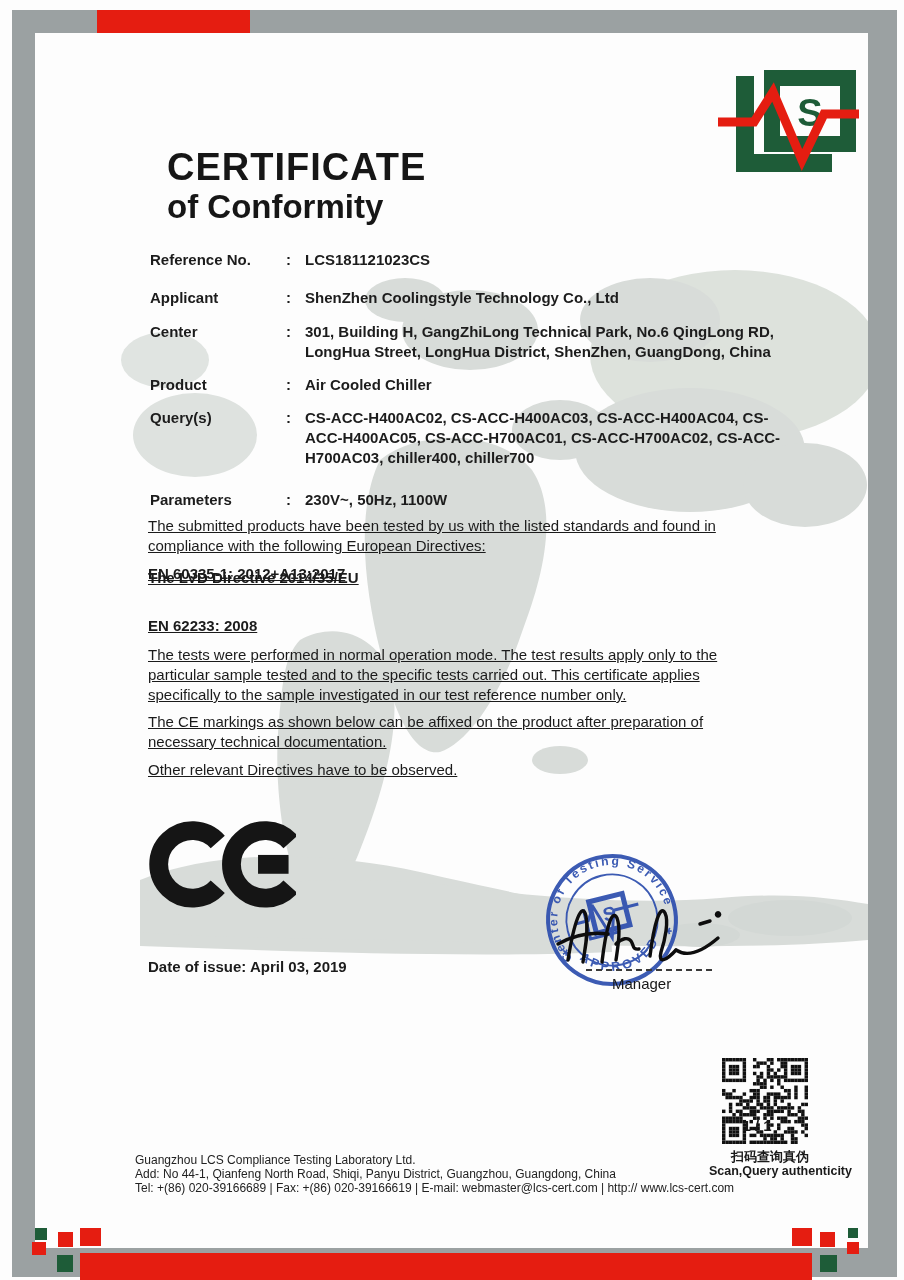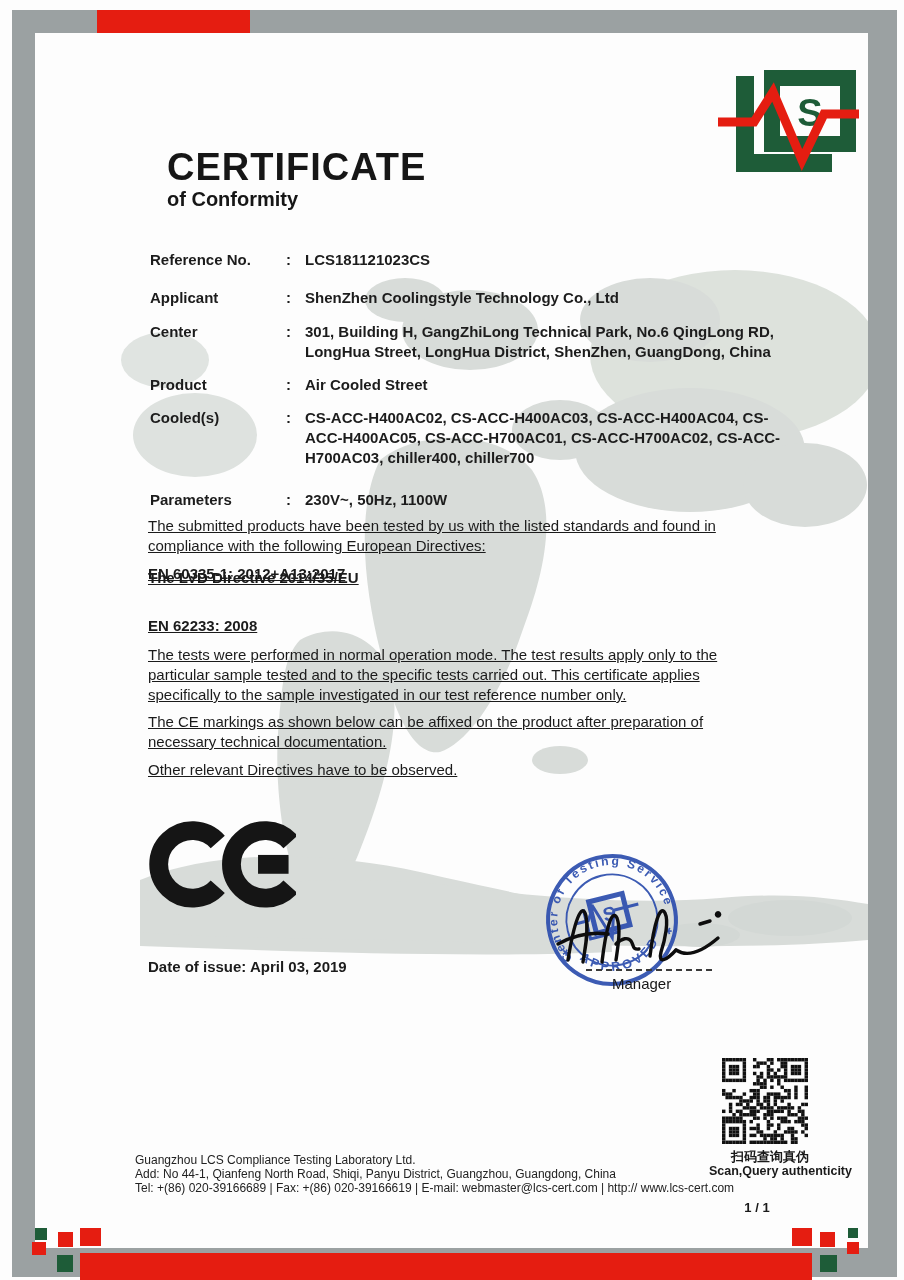--- a/index.html
+++ b/index.html
@@ -5,21 +5,21 @@
   html,body{margin:0;padding:0;background:#ffffff;}
   .page{position:relative;width:904px;height:1280px;background:#fdfdfd;overflow:hidden;
         font-family:"Liberation Sans",sans-serif;color:#1c1c1c;}
   .abs{position:absolute;}
   
   .frame{background:#9ba1a2;}
   .red{background:#e51d11;}
   .green{background:#1e5c38;}
   
   .title-main{left:167px;top:146px;font-size:38px;font-weight:bold;letter-spacing:1px;color:#161616;}
-  .title-sub{left:167px;top:188px;font-size:20px;font-weight:bold;color:#161616;}
+  .title-sub{left:167px;top:188px;font-size:33px;font-weight:bold;color:#161616;}
   
   .row{position:absolute;left:150px;width:640px;font-size:15px;line-height:20px;}
   .row .lbl{position:absolute;left:0;font-weight:bold;white-space:nowrap;}
   .row .colon{position:absolute;left:136px;font-weight:bold;}
   .row .val{position:absolute;left:155px;width:478px;font-weight:bold;}
   
   .para{position:absolute;left:148px;width:594px;font-size:15px;line-height:20px;color:#1b1b1b;text-decoration:underline;}
   .bold{font-weight:bold;}
   
   .foot{position:absolute;left:135px;font-size:12px;line-height:14px;color:#222;white-space:nowrap;}
@@ -97,24 +97,24 @@
     <span class="val">ShenZhen Coolingstyle Technology Co., Ltd</span>
   </div>
   <div class="row" style="top:322px;">
     <span class="lbl">Center</span>
     <span class="colon">:</span>
     <span class="val">301, Building H, GangZhiLong Technical Park, No.6 QingLong RD, LongHua Street, LongHua District, ShenZhen, GuangDong, China</span>
   </div>
   <div class="row" style="top:375px;">
     <span class="lbl">Product</span>
     <span class="colon">:</span>
-    <span class="val">Air Cooled Street</span>
+    <span class="val">Air Cooled Chiller</span>
   </div>
   <div class="row" style="top:408px;">
-    <span class="lbl">Cooled(s)</span>
+    <span class="lbl">Query(s)</span>
     <span class="colon">:</span>
     <span class="val">CS-ACC-H400AC02, CS-ACC-H400AC03, CS-ACC-H400AC04, CS-ACC-H400AC05, CS-ACC-H700AC01, CS-ACC-H700AC02, CS-ACC-H700AC03, chiller400, chiller700</span>
   </div>
   <div class="row" style="top:490px;">
     <span class="lbl">Parameters</span>
     <span class="colon">:</span>
     <span class="val">230V~, 50Hz, 1100W</span>
   </div>
 
   <div class="para" style="top:516px;">The submitted products have been tested by us with the listed standards and found in compliance with the following European Directives:</div>
@@ -488,19 +488,19 @@
       <rect x="47.04" y="80.64" width="3.36" height="3.36"></rect>
       <rect x="50.40" y="80.64" width="3.36" height="3.36"></rect>
       <rect x="53.76" y="80.64" width="3.36" height="3.36"></rect>
       <rect x="57.12" y="80.64" width="3.36" height="3.36"></rect>
       <rect x="60.48" y="80.64" width="3.36" height="3.36"></rect>
       <rect x="67.20" y="80.64" width="3.36" height="3.36"></rect>
       <rect x="70.56" y="80.64" width="3.36" height="3.36"></rect>
     </svg>
   <div class="abs qr-cap" style="left:688px;top:1148px;width:164px;font-size:13px;text-align:center;">扫码查询真伪</div>
   <div class="abs qr-cap" style="left:688px;top:1164px;width:164px;font-size:12.5px;text-align:right;">Scan,Query authenticity</div>
-  <div class="abs qr-cap" style="left:692px;top:1200px;width:130px;font-size:13px;">1 / 1</div>
+  <div class="abs qr-cap" style="left:692px;top:1117px;width:130px;font-size:15px;">1 / 1</div>
 
   <div class="foot" style="top:1153px;">Guangzhou LCS Compliance Testing Laboratory Ltd.</div>
   <div class="foot" style="top:1167px;">Add: No 44-1, Qianfeng North Road, Shiqi, Panyu District, Guangzhou, Guangdong, China</div>
   <div class="foot" style="top:1181px;">Tel: +(86) 020-39166689  |  Fax: +(86) 020-39166619  |  E-mail: webmaster@lcs-cert.com  |  http:// www.lcs-cert.com</div>
 
 </div>
 
 </body></html>

